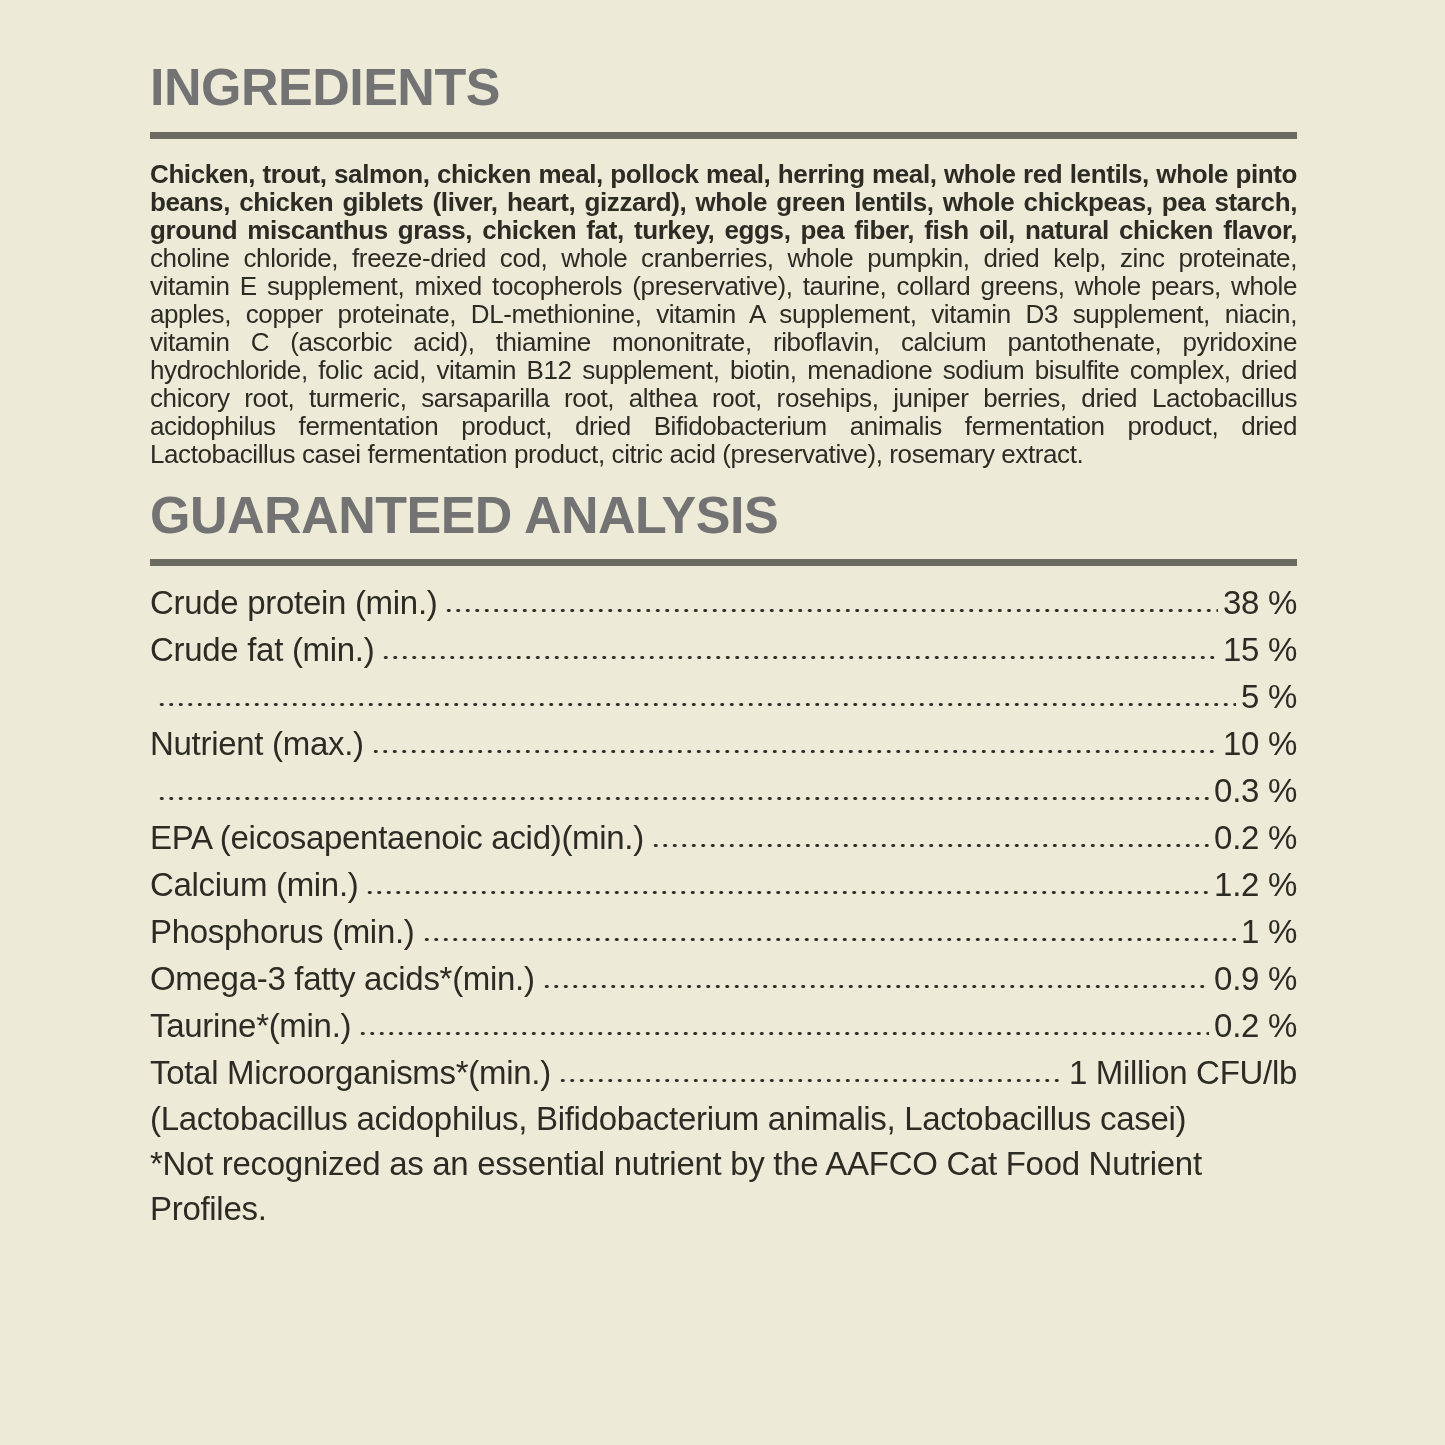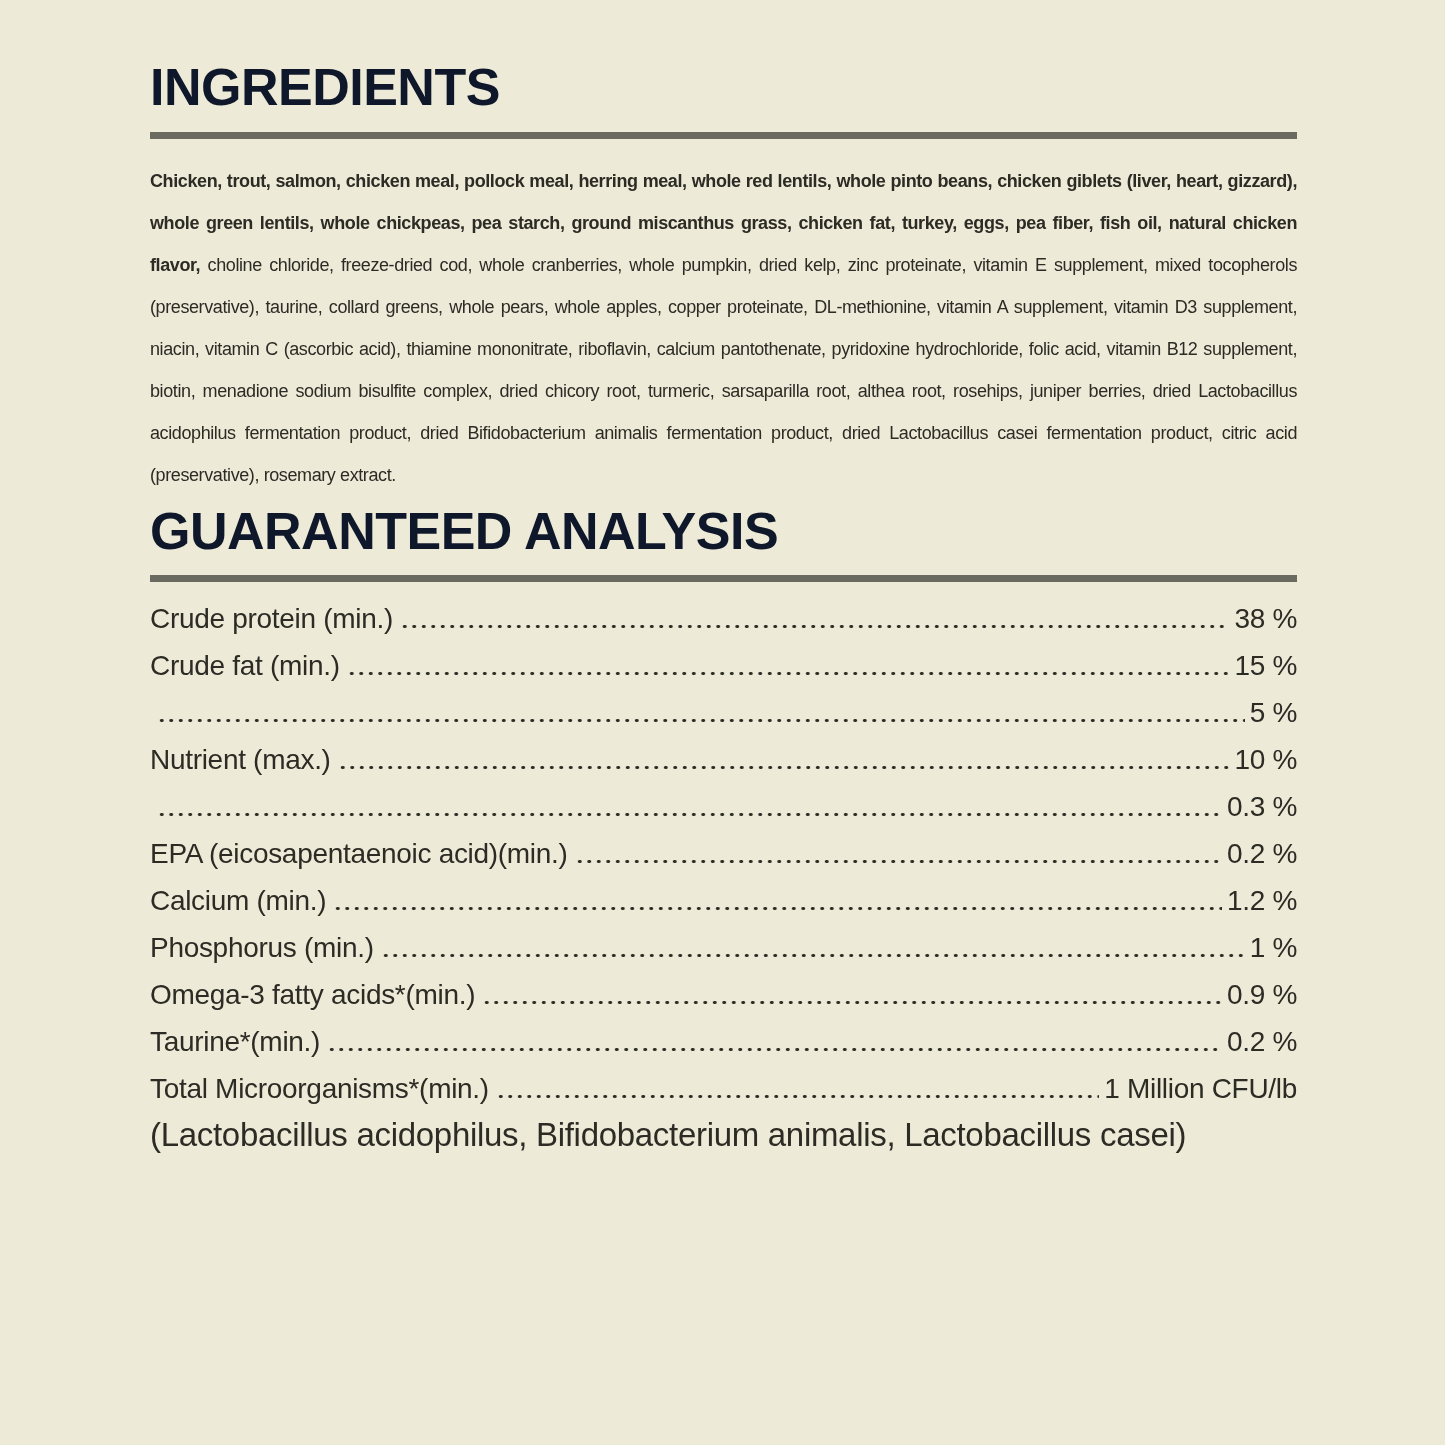--- a/index.html
+++ b/index.html
@@ -9,46 +9,46 @@
     height: 1445px;
     box-sizing: border-box;
     background: #edead8;
     color: #2c2b24;
     font-family: "Liberation Sans", "DejaVu Sans", sans-serif;
     padding: 60px 148px 30px 150px;
     overflow: hidden;
   }
   h1.section-title {
     margin: 0;
-    color: #0f172a;
+    color: #737373;
     font-size: 52px;
     line-height: 1.05;
     font-weight: bold;
     letter-spacing: -0.5px;
   }
   .rule {
     height: 7px;
     background: #6b6a60;
     margin-top: 17px;
     border: none;
   }
   .ingredients-text {
-    margin: 21px 0 8px 0;
-    font-size: 18px;
+    margin: 21px 0 20px 0;
+    font-size: 26px;
     letter-spacing: -0.4px;
-    line-height: 42px;
+    line-height: 28px;
     text-align: justify;
   }
   .ingredients-text strong { font-weight: bold; }
   .analysis-rows { margin-top: 13px; }
   .analysis-row {
     display: flex;
     height: 47px;
     line-height: 47px;
-    font-size: 28px;
+    font-size: 33px;
     letter-spacing: -0.3px;
     white-space: nowrap;
   }
   .analysis-row .lbl { flex: 0 0 auto; }
   .analysis-row .val { flex: 0 0 auto; text-align: right; }
   .analysis-row .dots {
     flex: 1 1 auto;
     margin: 0 5px 0 7px;
     background-image: radial-gradient(circle, #2c2b24 1.6px, rgba(44,43,36,0) 1.9px);
     background-size: 9.5px 5px;
@@ -127,15 +127,16 @@
           <span class="val">0.2 %</span>
         </div>
         <div class="analysis-row">
           <span class="lbl">Total Microorganisms*(min.)</span>
           <span class="dots"></span>
           <span class="val">1 Million CFU/lb</span>
         </div>
       </div>
 
     <p class="note">(Lactobacillus acidophilus, Bifidobacterium animalis, Lactobacillus casei)</p>
+    <p class="note">*Not recognized as an essential nutrient by the AAFCO Cat Food Nutrient Profiles.</p>
   </section>
 
 </div>
 
 </body></html>

